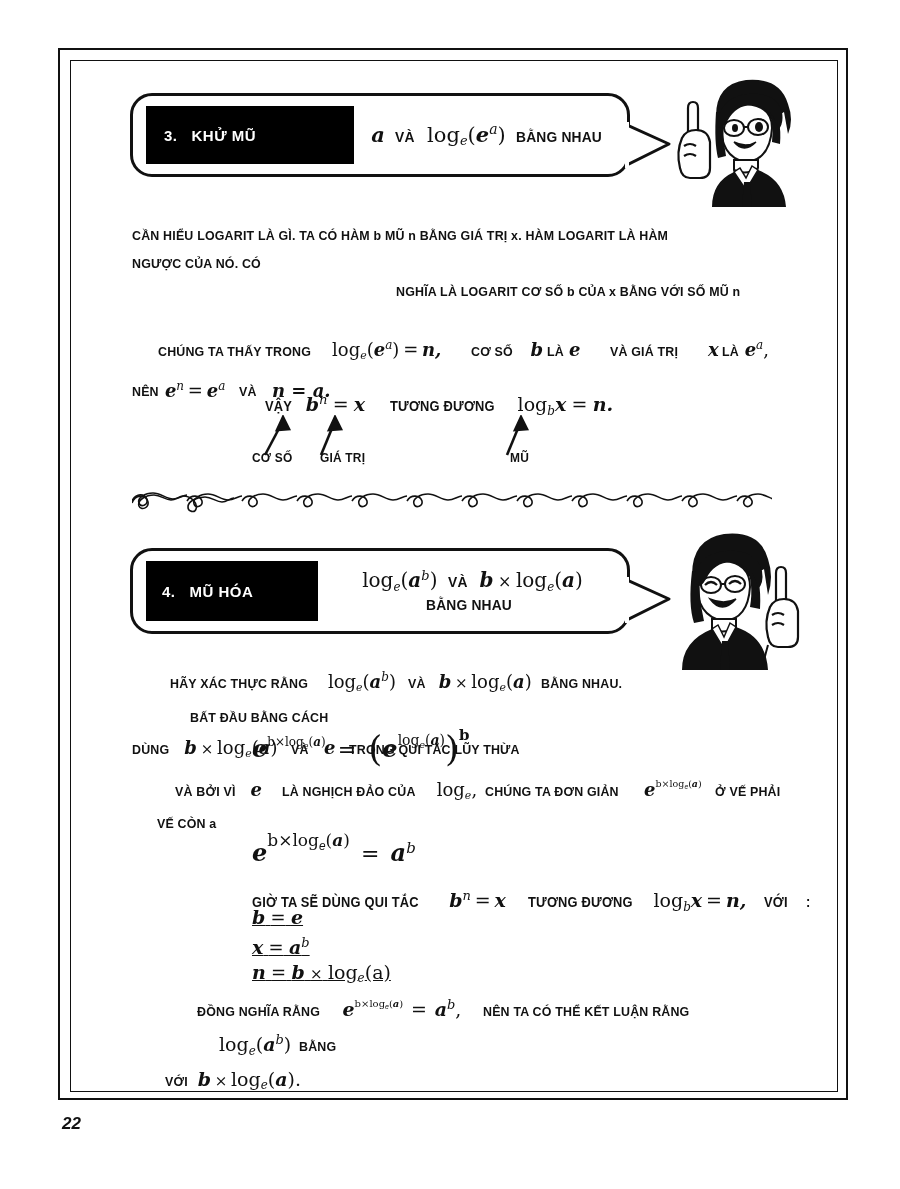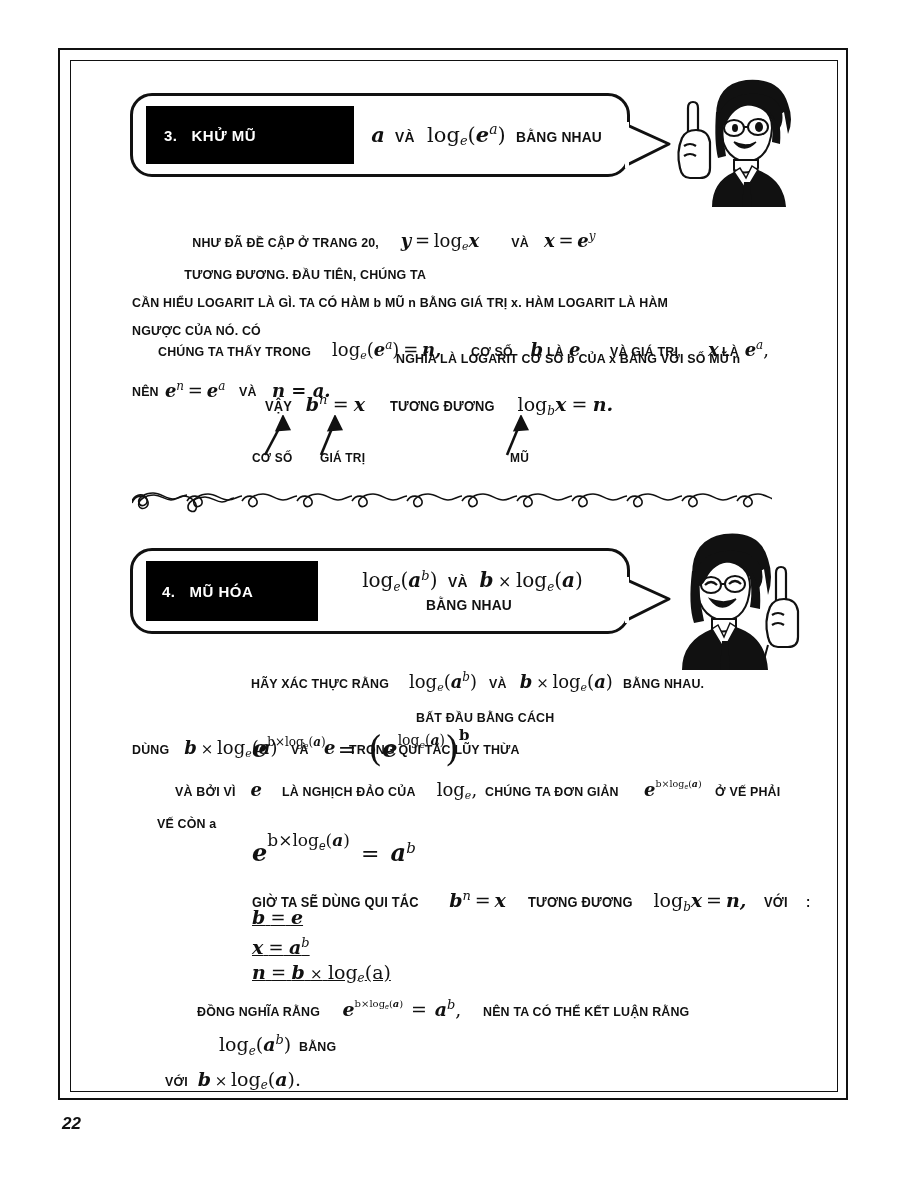--- a/index.html
+++ b/index.html
@@ -209,31 +209,20 @@
     <path d="M62 88 L62 98 Q74 104 86 96 L86 88 Z" fill="#fff" stroke="#111" stroke-width="2"></path>
     <path d="M40 135 Q40 110 62 100 L74 118 L86 98 Q112 108 114 135 Z" fill="#111"></path>
 
     <path d="M62 100 L74 118 L86 98 L80 94 L74 106 L68 96 Z" fill="#fff" stroke="#111" stroke-width="1.5"></path>
 
     <path d="M72 110 L78 110 L80 135 L70 135 Z" fill="#111"></path>
   </svg>
 </div>
 
 <div class="para" style="left:150px; top:222px; width:620px; font-size:13.5px;">
-  <div style="text-indent:22px;">
-    <span class="cap">NHƯ ĐÃ ĐỀ CẬP Ở TRANG 20,</span>
-    <span class="mathit" style="font-size:18px;">y</span>
-    <span class="mathrm" style="font-size:18px;">=</span>
-    <span class="mathrm" style="font-size:18px;">log</span><span class="sub" style="font-size:11px;">e</span><span class="mathit" style="font-size:18px;">x</span>
-    <span class="cap" style="margin:0 8px;">VÀ</span>
-    <span class="mathit" style="font-size:18px;">x</span>
-    <span class="mathrm" style="font-size:18px;">=</span>
-    <span class="mathit" style="font-size:18px;">e</span><span class="supsm" style="font-size:12px;">y</span>
-    <span class="cap" style="margin-left:14px;">TƯƠNG ĐƯƠNG. ĐẦU TIÊN, CHÚNG TA</span>
-  </div>
   <div style="margin-left:-18px;">
     <span class="cap">CẦN HIỂU LOGARIT LÀ GÌ. TA CÓ HÀM b MŨ n BẰNG GIÁ TRỊ x. HÀM LOGARIT LÀ HÀM NGƯỢC CỦA NÓ. CÓ</span>
   </div>
   <div style="margin-left:-18px;text-align:right;">
     <span class="cap">NGHĨA LÀ LOGARIT CƠ SỐ b CỦA x BẰNG VỚI SỐ MŨ n</span>
   </div>
 </div>
 
 <div class="para" style="left:132px; top:330px; width:660px; font-size:13.5px; line-height:30px;">
   <div style="padding-left:26px;">
@@ -372,21 +361,21 @@
       <path d="M104 78 L104 48 Q104 42 109 42 Q114 42 114 48 L114 78 Z"></path>
       <path d="M96 112 Q92 96 98 82 Q102 74 112 74 Q124 74 126 86 L126 112 Q126 122 116 122 L106 122 Q98 122 96 112 Z"></path>
       <path d="M100 90 Q106 86 112 90"></path>
       <path d="M100 100 Q106 96 112 100"></path>
     </g>
     <path d="M96 120 Q92 134 90 145" fill="none" stroke="#111" stroke-width="2"></path>
   </svg>
 </div>
 
 <div class="para" style="left:132px; top:662px; width:660px; font-size:13.5px; line-height:30px;">
-  <div style="padding-left:38px;text-align:center;">
+  <div style="padding-left:38px;">
     <span class="cap">HÃY XÁC THỰC RẰNG</span>
     <span class="mathrm" style="font-size:18px; margin-left:4px;">log</span><span class="sub" style="font-size:11px;">e</span><span class="mathrm" style="font-size:18px;">(</span><span class="mathit" style="font-size:18px;">a</span><span class="supsm" style="font-size:12px;">b</span><span class="mathrm" style="font-size:18px;">)</span>
     <span class="cap" style="margin:0 8px;">VÀ</span>
     <span class="mathit" style="font-size:18px;">b</span>
     <span class="mathrm" style="font-size:15px;">×</span>
     <span class="mathrm" style="font-size:18px;">log</span><span class="sub" style="font-size:11px;">e</span><span class="mathrm" style="font-size:18px;">(</span><span class="mathit" style="font-size:18px;">a</span><span class="mathrm" style="font-size:18px;">)</span>
     <span class="cap" style="margin-left:6px;">BẰNG NHAU.</span>
     <span class="cap" style="margin-left:20px;">BẤT ĐẦU BẰNG CÁCH</span>
   </div>
   <div>

